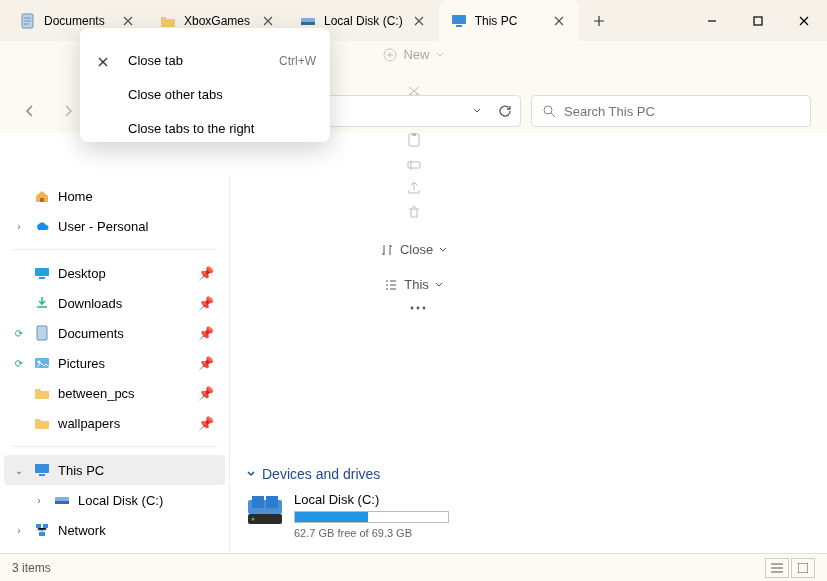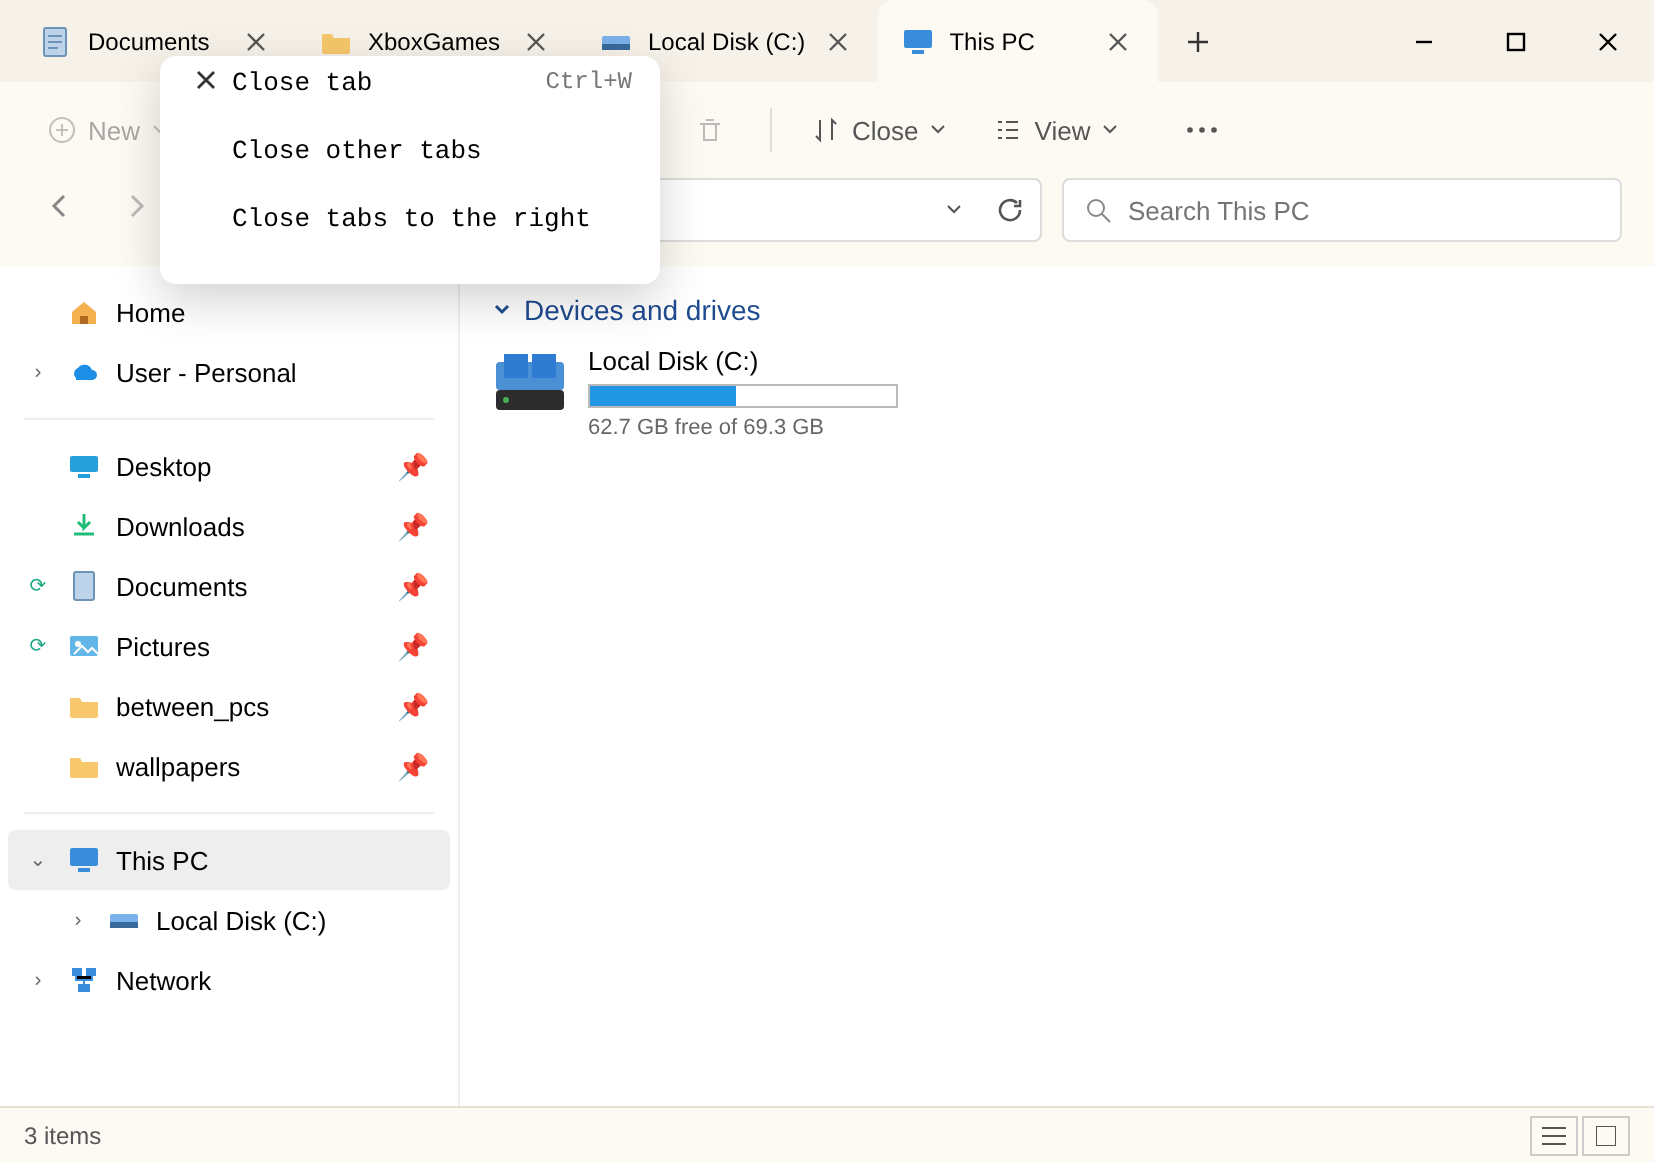--- a/index.html
+++ b/index.html
@@ -7,35 +7,35 @@
   .titlebar { height: 41px; display: flex; align-items: stretch; background: #f7f2e9; }
   .tabs { display: flex; align-items: stretch; padding-left: 8px; flex: 1; }
   .tab { display: flex; align-items: center; gap: 8px; padding: 0 12px; height: 41px; min-width: 140px; max-width: 160px; position: relative; }
   .tab.active { background: #fdfaf4; border-radius: 8px 8px 0 0; }
   .tab-icon { width: 16px; height: 16px; display: flex; align-items: center; justify-content: center; }
   .tab-label { flex: 1; white-space: nowrap; overflow: hidden; text-overflow: ellipsis; font-size: 12px; }
   .tab-close { width: 16px; height: 16px; display: flex; align-items: center; justify-content: center; color: #555; }
   .newtab { width: 40px; display: flex; align-items: center; justify-content: center; color: #333; }
   .winctrls { display: flex; }
   .winbtn { width: 46px; display: flex; align-items: center; justify-content: center; }
-  .toolbar { height: 48px; background: #fdfaf4; display: flex; align-items: center; padding: 0 16px; gap: 8px; }
+  .toolbar { height: 48px; background: #fdfaf4; display: flex; align-items: center; padding: 0 16px; gap: 8px; flex-direction: column; }
   .tbtn { display: flex; align-items: center; gap: 6px; padding: 6px 8px; color: #555; border-radius: 4px; }
   .tbtn.disabled { opacity: .5; }
   .divider-v { width: 1px; height: 22px; background: #ddd; margin: 0 4px; }
   .iconbtn { width: 36px; height: 32px; display: flex; align-items: center; justify-content: center; color: #555; }
   .iconbtn.disabled { color: #bbb; }
-  .addrrow { height: 44px; background: #fdfaf4; display: flex; padding: 0 16px; gap: 10px; }
+  .addrrow { height: 44px; background: #fdfaf4; display: flex; align-items: center; padding: 0 16px; gap: 10px; }
   .navbtn { width: 28px; height: 28px; display: flex; align-items: center; justify-content: center; color: #555; }
   .navbtn.disabled { color: #bbb; }
   .addrbar { flex: 1; height: 32px; border: 1px solid #ddd; border-radius: 4px; background: #fff; display: flex; align-items: center; padding: 0 8px; gap: 6px; }
   .addrbar .crumb { display: flex; align-items: center; gap: 6px; }
   .addrflex { flex: 1; }
   .searchbar { width: 280px; height: 32px; border: 1px solid #ddd; border-radius: 4px; background: #fff; display: flex; align-items: center; padding: 0 10px; gap: 8px; }
   .searchinp { border: none; outline: none; flex: 1; background: transparent; font-size: 13px; }
-  .body { display: flex; height: calc(581px - 41px - 48px - 44px - 28px); background: #fff; }
+  .body { display: flex; height: calc(581px - 41px - 48px - 44px - 28px); background: #fff; align-items: flex-end; }
   .nav { width: 230px; padding: 8px 4px; overflow: auto; border-right: 1px solid #eee; }
   .navitem { display: flex; align-items: center; gap: 8px; height: 30px; padding: 0 8px 0 8px; border-radius: 4px; position: relative; }
   .navitem .twisty { width: 14px; text-align: center; color: #666; font-size: 10px; }
   .navitem .ic { width: 16px; height: 16px; display: flex; align-items: center; justify-content: center; }
   .navitem .pin { position: absolute; right: 10px; color: #888; }
   .navitem.selected { background: #eee; }
   .navitem.indent { padding-left: 28px; }
   .navsep { height: 1px; background: #eee; margin: 8px 8px; }
   .content { flex: 1; padding: 14px 16px; overflow: auto; }
   .grouphdr { display: flex; align-items: center; gap: 6px; color: #1f4b8f; font-size: 14px; margin-bottom: 10px; }
@@ -45,21 +45,21 @@
   .driveinfo { flex: 1; }
   .drivelabel { font-size: 13px; margin-bottom: 4px; }
   .usage { width: 155px; height: 12px; border: 1px solid #bbb; background: #fff; position: relative; margin-bottom: 4px; }
   .usage-fill { position: absolute; left: 0; top: 0; bottom: 0; background: #2196e3; }
   .drivefree { font-size: 11px; color: #666; }
   .status { height: 28px; background: #fdfaf4; border-top: 1px solid #e6e0d5; display: flex; align-items: center; padding: 0 12px; font-size: 12px; color: #555; justify-content: space-between; }
   .statusright { display: flex; gap: 2px; }
   .viewbtn { width: 24px; height: 20px; border: 1px solid #ccc; display: flex; align-items: center; justify-content: center; font-size: 10px; }
   
   .ctxmenu { position: absolute; left: 80px; top: 28px; width: 250px; background: #fff; border-radius: 8px; box-shadow: 0 8px 24px rgba(0,0,0,.18); padding: 6px 0; z-index: 50; }
-  .ctxitem { display: flex; align-items: flex-start; height: 34px; padding: 0 14px; gap: 4px; font-family: Liberation Mono, monospace; }
+  .ctxitem { display: flex; align-items: flex-end; height: 34px; padding: 0 14px; gap: 16px; }
   .ctxico { width: 18px; display: flex; justify-content: center; color: #333; }
   .ctxkey { margin-left: auto; color: #777; font-size: 12px; }
   svg { display: block; }
 </style>
 </head>
 <body>
 
 <div class="titlebar">
   <div class="tabs">
     <div class="tab">
@@ -216,21 +216,21 @@
       </svg>
     <span>Close</span>
     <svg width="8" height="8" viewBox="0 0 8 8">
         <path d="M1 2l3 3 3-3" stroke="#555" fill="none"></path>
       </svg>
   </div>
   <div class="tbtn">
     <svg width="14" height="14" viewBox="0 0 14 14">
         <path d="M2 3h2M2 7h2M2 11h2M6 3h6M6 7h6M6 11h6" stroke="#555"></path>
       </svg>
-    <span>View</span>
+    <span>This</span>
     <svg width="8" height="8" viewBox="0 0 8 8">
         <path d="M1 2l3 3 3-3" stroke="#555" fill="none"></path>
       </svg>
   </div>
   <div class="iconbtn" style="margin-left:8px">
       <svg width="16" height="4" viewBox="0 0 16 4">
         <circle cx="2" cy="2" r="1.4" fill="#555"></circle>
         <circle cx="8" cy="2" r="1.4" fill="#555"></circle>
         <circle cx="14" cy="2" r="1.4" fill="#555"></circle>
       </svg>

